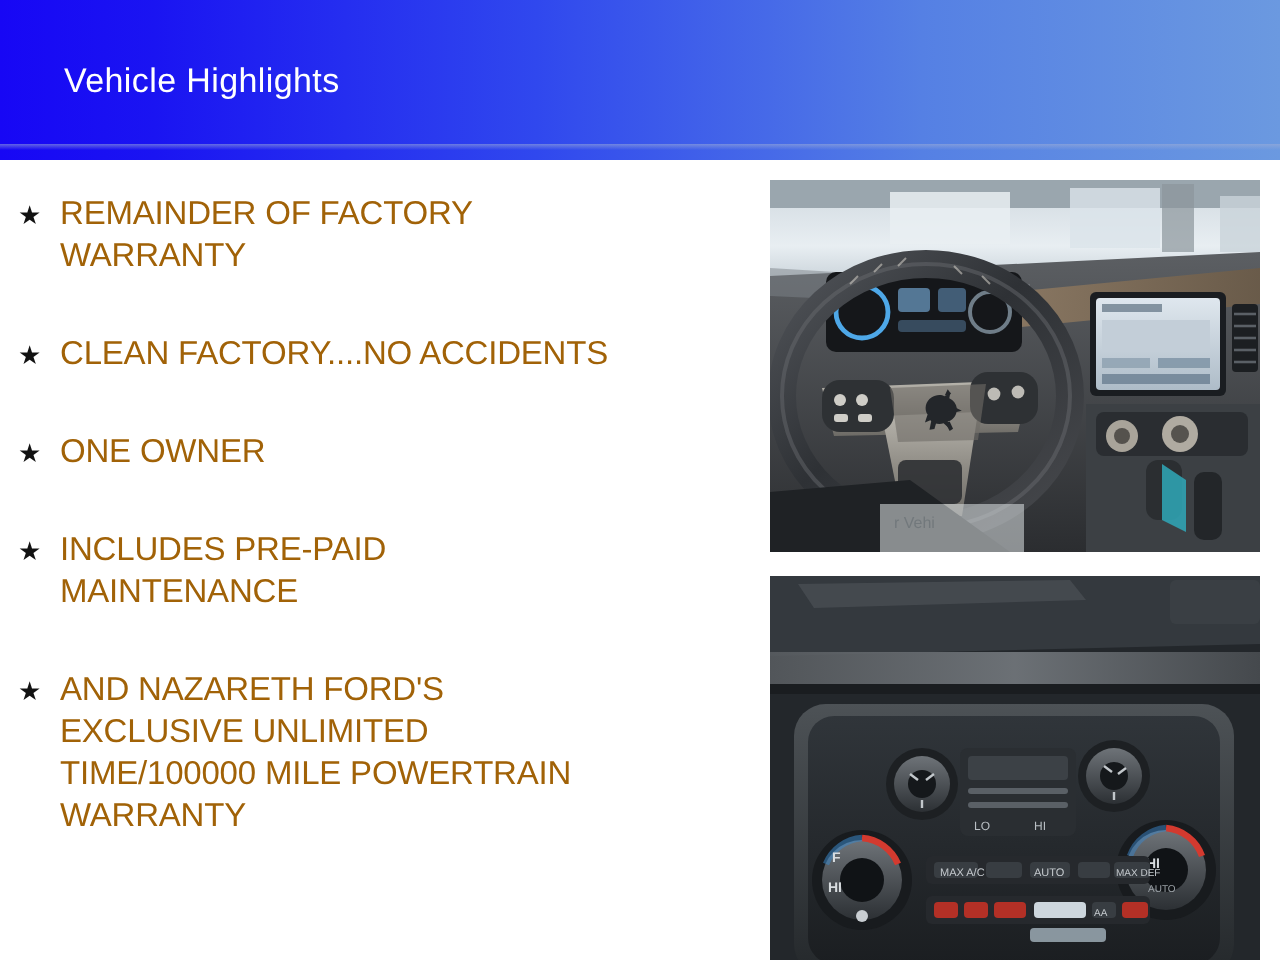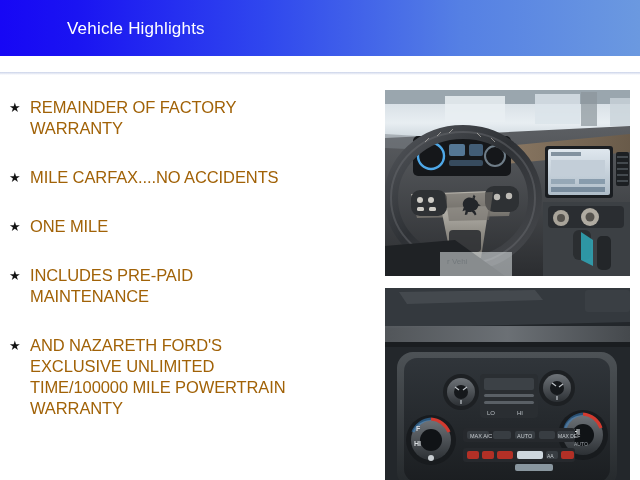--- a/index.html
+++ b/index.html
@@ -15,26 +15,25 @@
     overflow: hidden;
     position: relative;
   }
 
   
   .header {
     position: absolute;
     left: 0;
     top: 0;
     width: 640px;
-    height: 56px;
+    height: 80px;
     background: linear-gradient(to right, #1707f5 0%, #1a14f2 12%, #3048ee 42%, #5580e4 72%, #6b99e0 100%);
     box-sizing: border-box;
     display: flex;
     align-items: center;
-    padding-left: 35px;
   }
   .header-title {
     color: #ffffff;
     font-size: 17px;
     font-weight: 400;
     letter-spacing: 0.2px;
     margin-left: 32px;
     line-height: 1;
     white-space: nowrap;
   }
@@ -130,26 +129,26 @@
   <div class="highlights">
 
     <div class="highlight-item">
       <span class="bullet-star">★</span>
       <span class="highlight-text">REMAINDER OF FACTORY
 WARRANTY</span>
     </div>
 
     <div class="highlight-item">
       <span class="bullet-star">★</span>
-      <span class="highlight-text">MILE CARFAX....NO ACCIDENTS</span>
-    </div>
-
-    <div class="highlight-item">
-      <span class="bullet-star">★</span>
-      <span class="highlight-text">ONE MILE</span>
+      <span class="highlight-text">CLEAN FACTORY....NO ACCIDENTS</span>
+    </div>
+
+    <div class="highlight-item">
+      <span class="bullet-star">★</span>
+      <span class="highlight-text">ONE OWNER</span>
     </div>
 
     <div class="highlight-item">
       <span class="bullet-star">★</span>
       <span class="highlight-text">INCLUDES PRE-PAID
 MAINTENANCE</span>
     </div>
 
     <div class="highlight-item">
       <span class="bullet-star">★</span>

